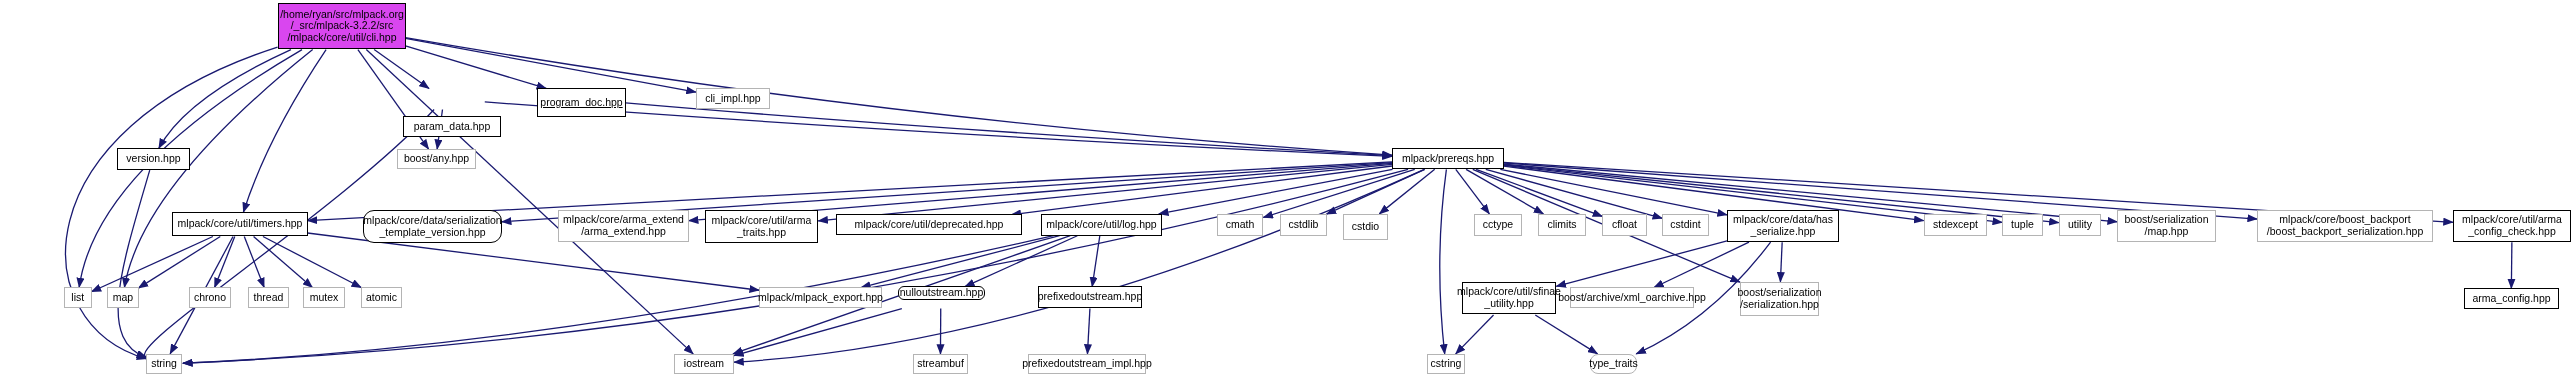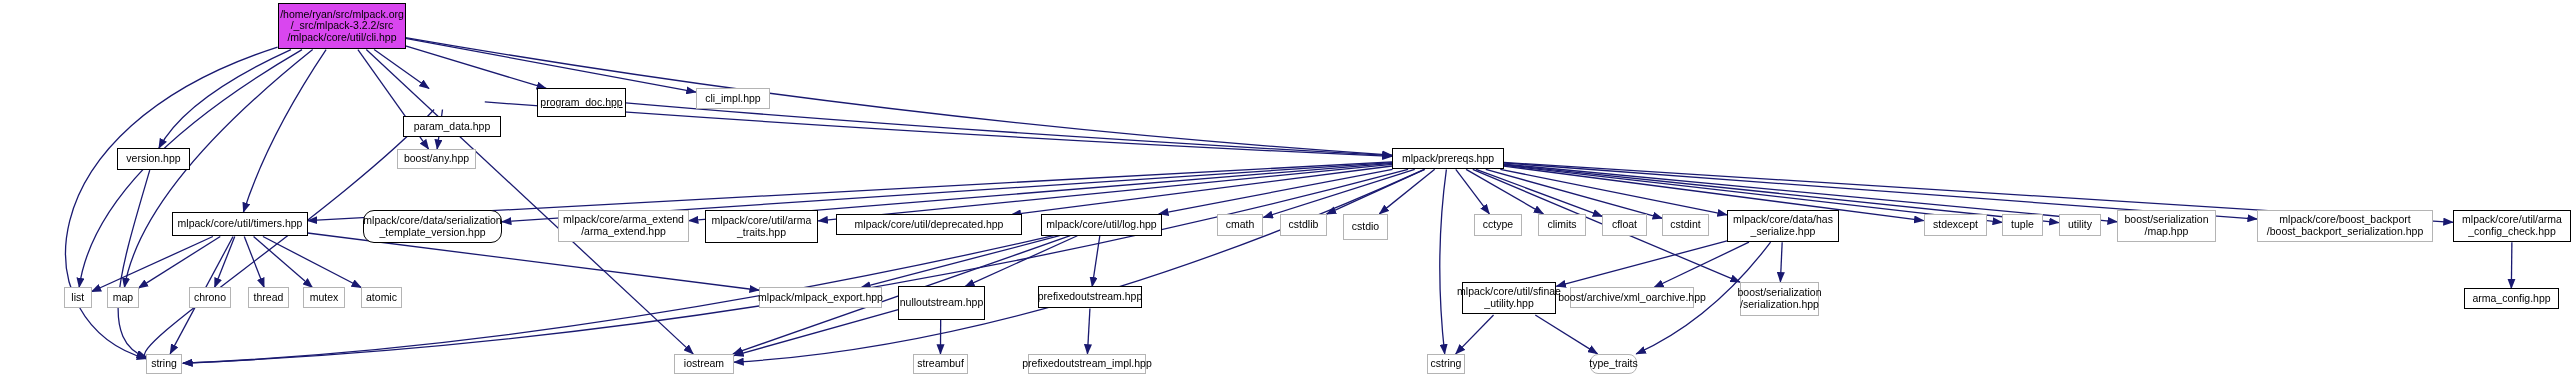--- a/index.html
+++ b/index.html
@@ -136,21 +136,21 @@
 /boost_backport_serialization.hpp</div>
     <div class="node internal" style="left: 2453px; top: 210px; width: 118px; height: 32px;">mlpack/core/util/arma
 _config_check.hpp</div>
     <div class="node external" style="left: 64px; top: 287px; width: 27.5px; height: 21px;">list</div>
     <div class="node external" style="left: 107px; top: 287px; width: 32px; height: 21px;">map</div>
     <div class="node external" style="left: 189px; top: 287px; width: 42px; height: 21px;">chrono</div>
     <div class="node external" style="left: 248px; top: 287px; width: 41px; height: 21px;">thread</div>
     <div class="node external" style="left: 303px; top: 287px; width: 42px; height: 21px;">mutex</div>
     <div class="node external" style="left: 361px; top: 287px; width: 41px; height: 21px;">atomic</div>
     <div class="node external" style="left: 759px; top: 287px; width: 123px; height: 21px;">mlpack/mlpack_export.hpp</div>
-    <div class="node internal" style="left: 898px; top: 286px; width: 87px; height: 34px;">nulloutstream.hpp</div>
+    <div class="node internal" style="left: 898px; top: 286px; width: 87px; height: 14px; border-radius: 6px;">nulloutstream.hpp</div>
     <div class="node internal" style="left: 1038px; top: 286px; width: 104px; height: 22px;">prefixedoutstream.hpp</div>
     <div class="node internal" style="left: 1462px; top: 282px; width: 94px; height: 32px;">mlpack/core/util/sfinae
 _utility.hpp</div>
     <div class="node external" style="left: 1570px; top: 287px; width: 124px; height: 21px;">boost/archive/xml_oarchive.hpp</div>
     <div class="node external" style="left: 1740px; top: 282px; width: 79px; height: 34px;">boost/serialization
 /serialization.hpp</div>
     <div class="node external" style="left: 146px; top: 354px; width: 36px; height: 20px;">string</div>
     <div class="node external" style="left: 674px; top: 354px; width: 60px; height: 20px;">iostream</div>
     <div class="node external" style="left: 913px; top: 354px; width: 55px; height: 20px;">streambuf</div>
     <div class="node external" style="left: 1028px; top: 354px; width: 118px; height: 20px;">prefixedoutstream_impl.hpp</div>

